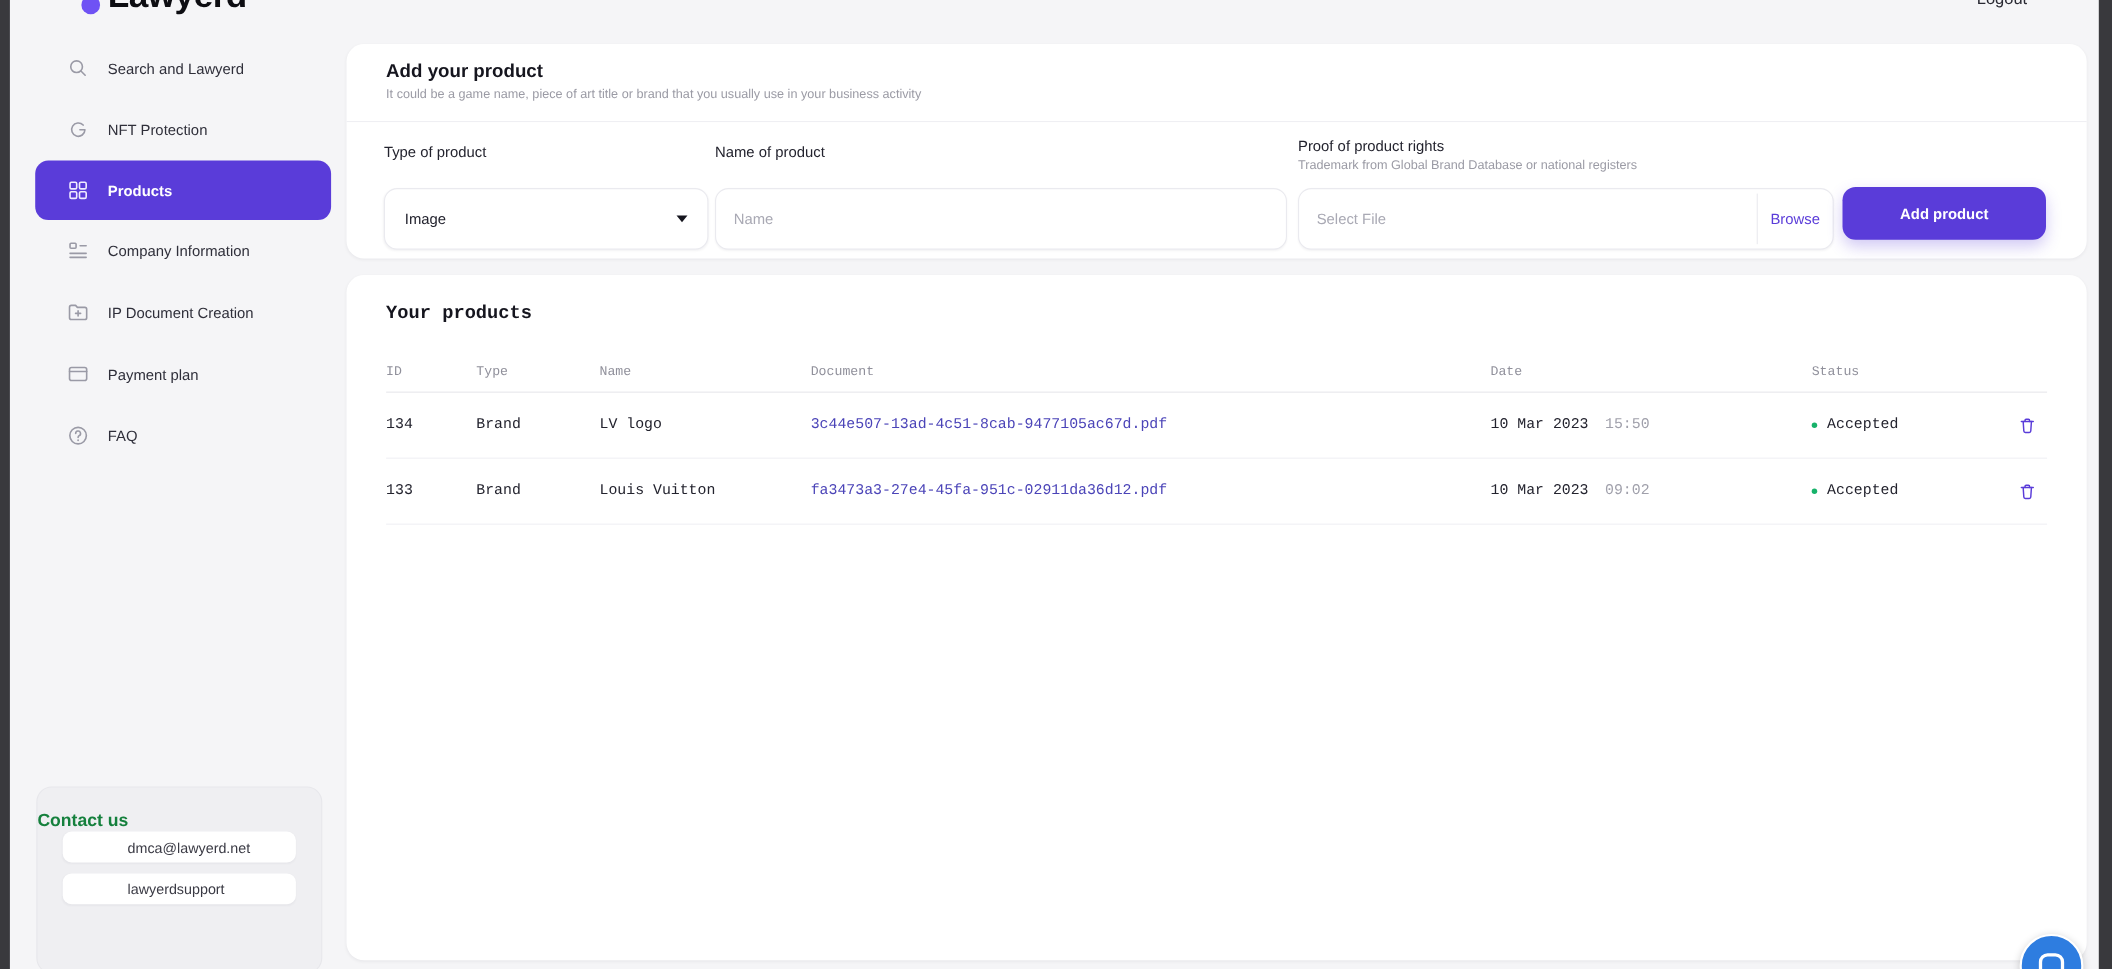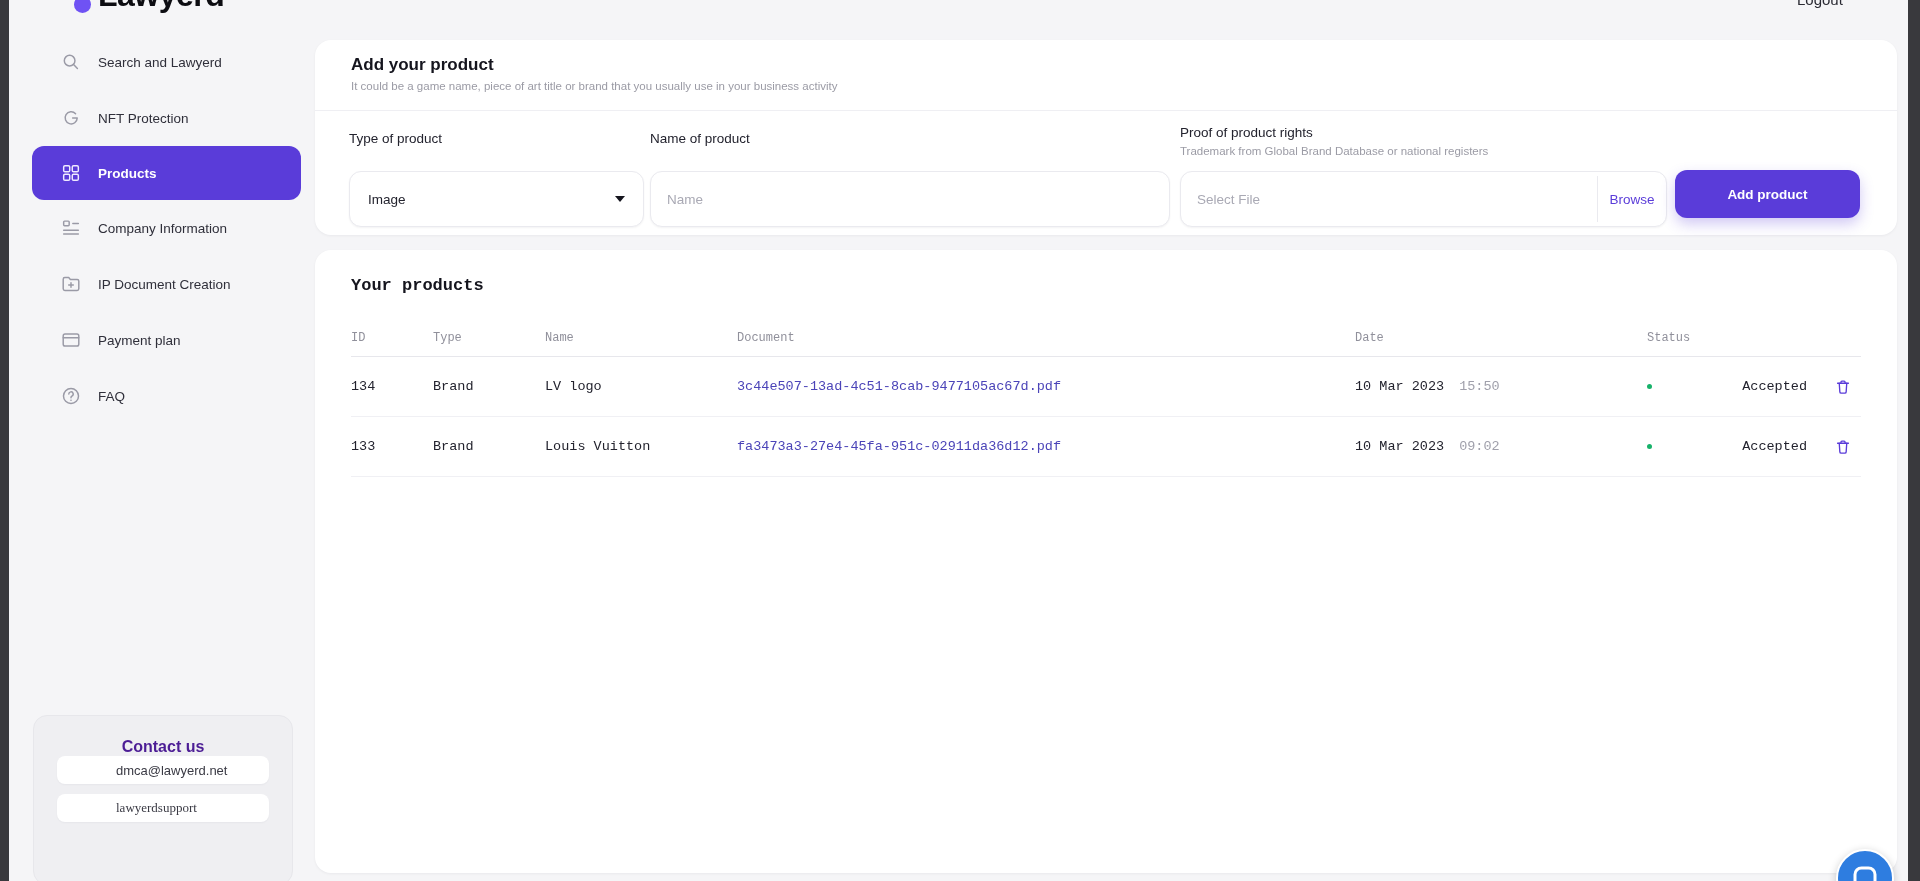--- a/index.html
+++ b/index.html
@@ -25,23 +25,23 @@
   .nav-item { position:relative; height:56px; display:flex; align-items:center; margin:0 12px 0 23px; padding-left:28px; border-radius:12px; cursor:pointer; }
   .nav-item .icn { width:22px; height:22px; color:#9a9aa6; flex:0 0 22px; }
   .nav-item .icn svg { width:22px; height:22px; display:block; }
   .nav-label { margin-left:16px; font-size:13.5px; font-weight:500; color:#2f2f3a; }
   .nav-item.active { background:#5a3cd9; height:54px; }
   .nav-item.active .icn { color:#efeaff; }
   .nav-item.active .nav-label { color:#ffffff; font-weight:700; }
 
   
   .contact { position:absolute; left:33px; top:715px; width:260px; height:170px; background:#efeff2; border:1px solid #e7e7eb; border-radius:14px; }
-  .contact-title { text-align:center; margin-top:22px; font-size:16px; font-weight:700; color:#4c1d95; }
+  .contact-title { text-align:left; margin-top:22px; font-size:16px; font-weight:700; color:#15803d; }
   .contact-row { display:flex; align-items:center; margin:0 auto; width:212px; height:28px; background:#ffffff; border-radius:8px; padding-left:14px; cursor:pointer; box-shadow:0 1px 2px rgba(16,24,40,.04); }
-  .contact-row + .contact-row { margin-top:10px;font-family:Liberation Serif, serif; }
+  .contact-row + .contact-row { margin-top:10px; }
   .contact-row:first-of-type { margin-top:17px; }
   .contact-row .icn { width:19px; height:19px; color:#9a9aa6; }
   .contact-row span { margin-left:13px; font-size:13px; color:#3a3a44; }
 
   
   .card { position:absolute; left:315px; width:1582px; background:#ffffff; border-radius:16px; box-shadow:0 1px 3px rgba(16,24,40,.05); }
   .card1 { top:40px; height:195px; }
   .card2 { top:250px; height:623px;font-family:Liberation Mono, monospace; }
 
   .card1-head { padding:15px 36px 0 36px; }
@@ -68,21 +68,21 @@
   .card2-title { padding:26px 36px 0 36px; font-size:17px; font-weight:700; color:#15151e; }
   .table { margin:0 36px; }
   .trow { display:grid; grid-template-columns:82px 112px 192px 618px 292px 160px 1fr; align-items:center; }
   .thead { height:62px; padding-top:24px; border-bottom:1px solid #e7e7ec; }
   .th { font-size:12px; color:#90909b; }
   .tr { height:60px; border-bottom:1px solid #f0f0f4; }
   .td { font-size:13.5px; color:#23232e; }
   .doc-link { font-size:13.5px; color:#4b44b8; text-decoration:none; cursor:pointer; }
   .date-cell { display:flex; align-items:center; gap:15px; }
   .time { color:#a0a0ab; }
-  .status-cell { display:flex; align-items:center; gap:9px;justify-content:space-between; }
+  .status-cell { display:flex; align-items:center; gap:9px; }
   .status-dot { width:5px; height:5px; border-radius:50%; background:#17b26a; }
   .action-cell { display:flex; justify-content:flex-end; padding-right:6px; }
   .trash-btn { width:22px; height:22px; color:#5a3cd9; cursor:pointer; background:none; border:none; padding:0; }
   .trash-btn svg { width:20px; height:20px; display:block; }
 
   
   .chat { position:absolute; left:1836px; top:849px; width:58px; height:58px; border-radius:50%; background:#2e7de0; border:2px solid #ffffff; display:flex; justify-content:center; padding-top:12px; cursor:pointer; box-shadow:0 2px 8px rgba(0,0,0,.2); }
   .chat svg { width:30px; height:30px; }
   .icn svg, .trash-btn svg { fill:none; stroke:currentColor; stroke-width:1.6; stroke-linecap:round; stroke-linejoin:round; }
 </style>

